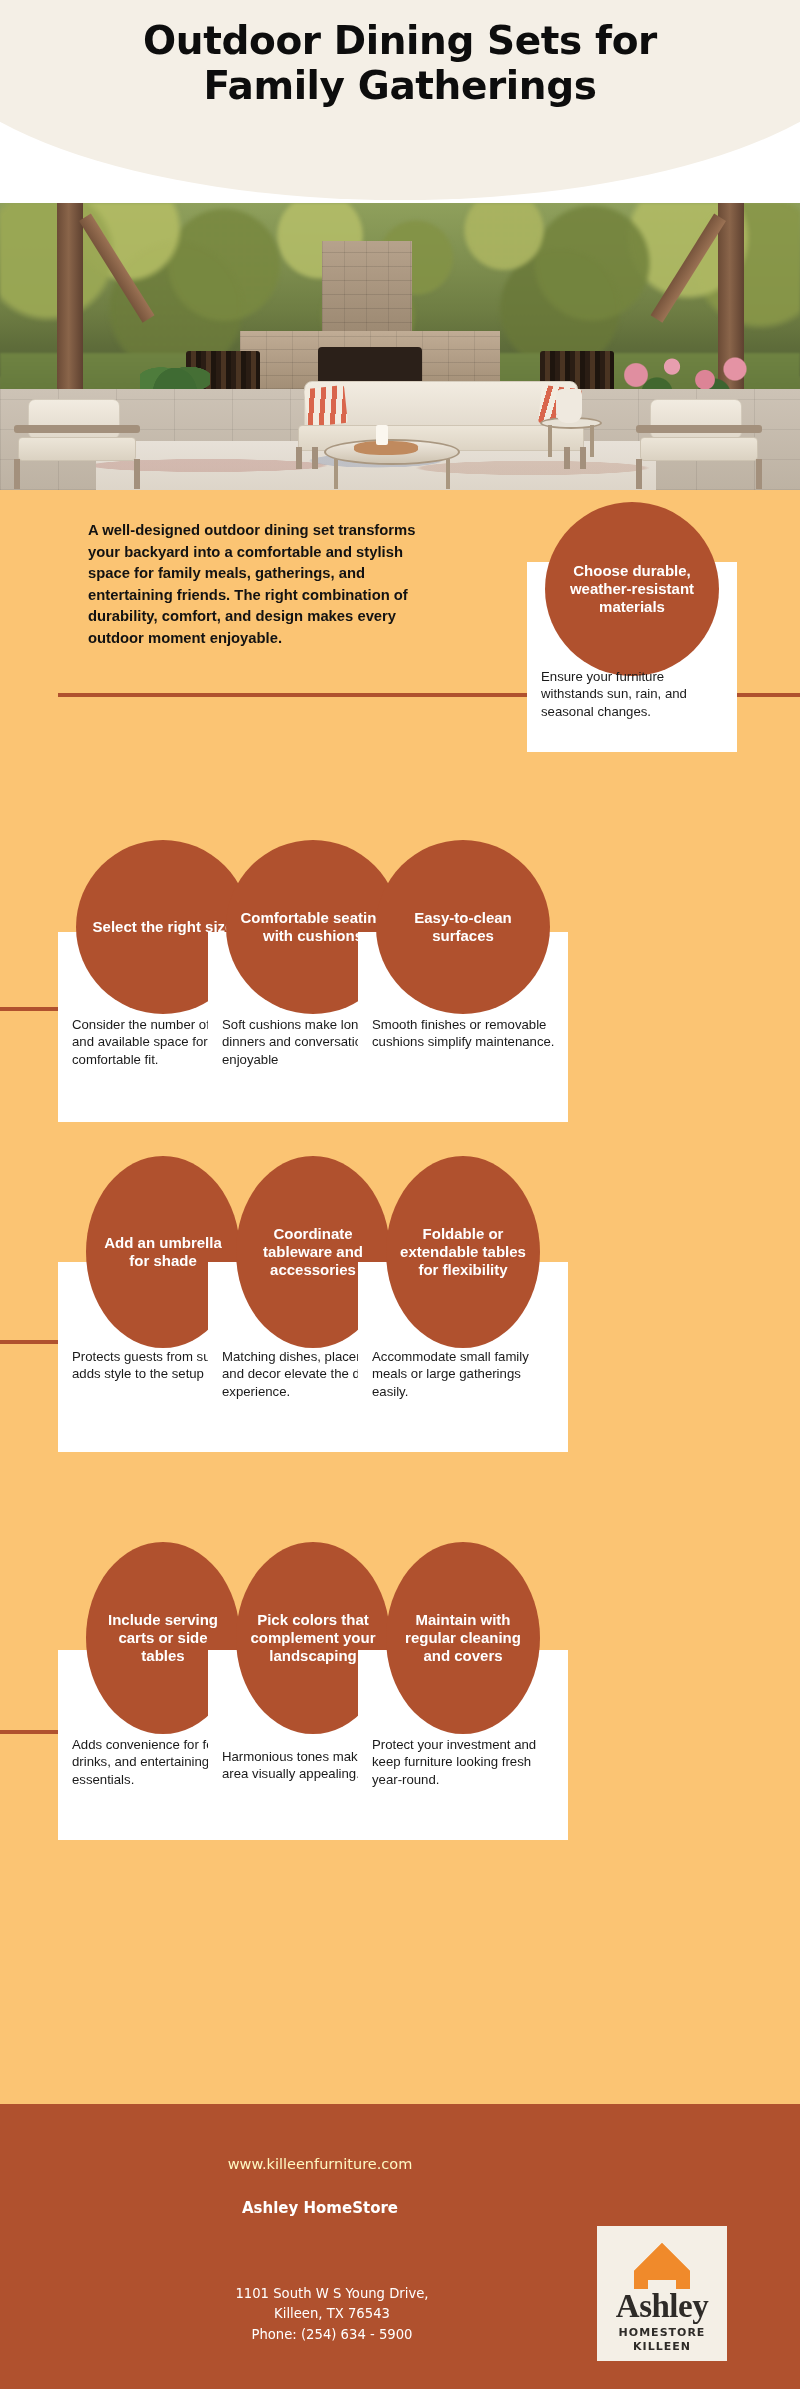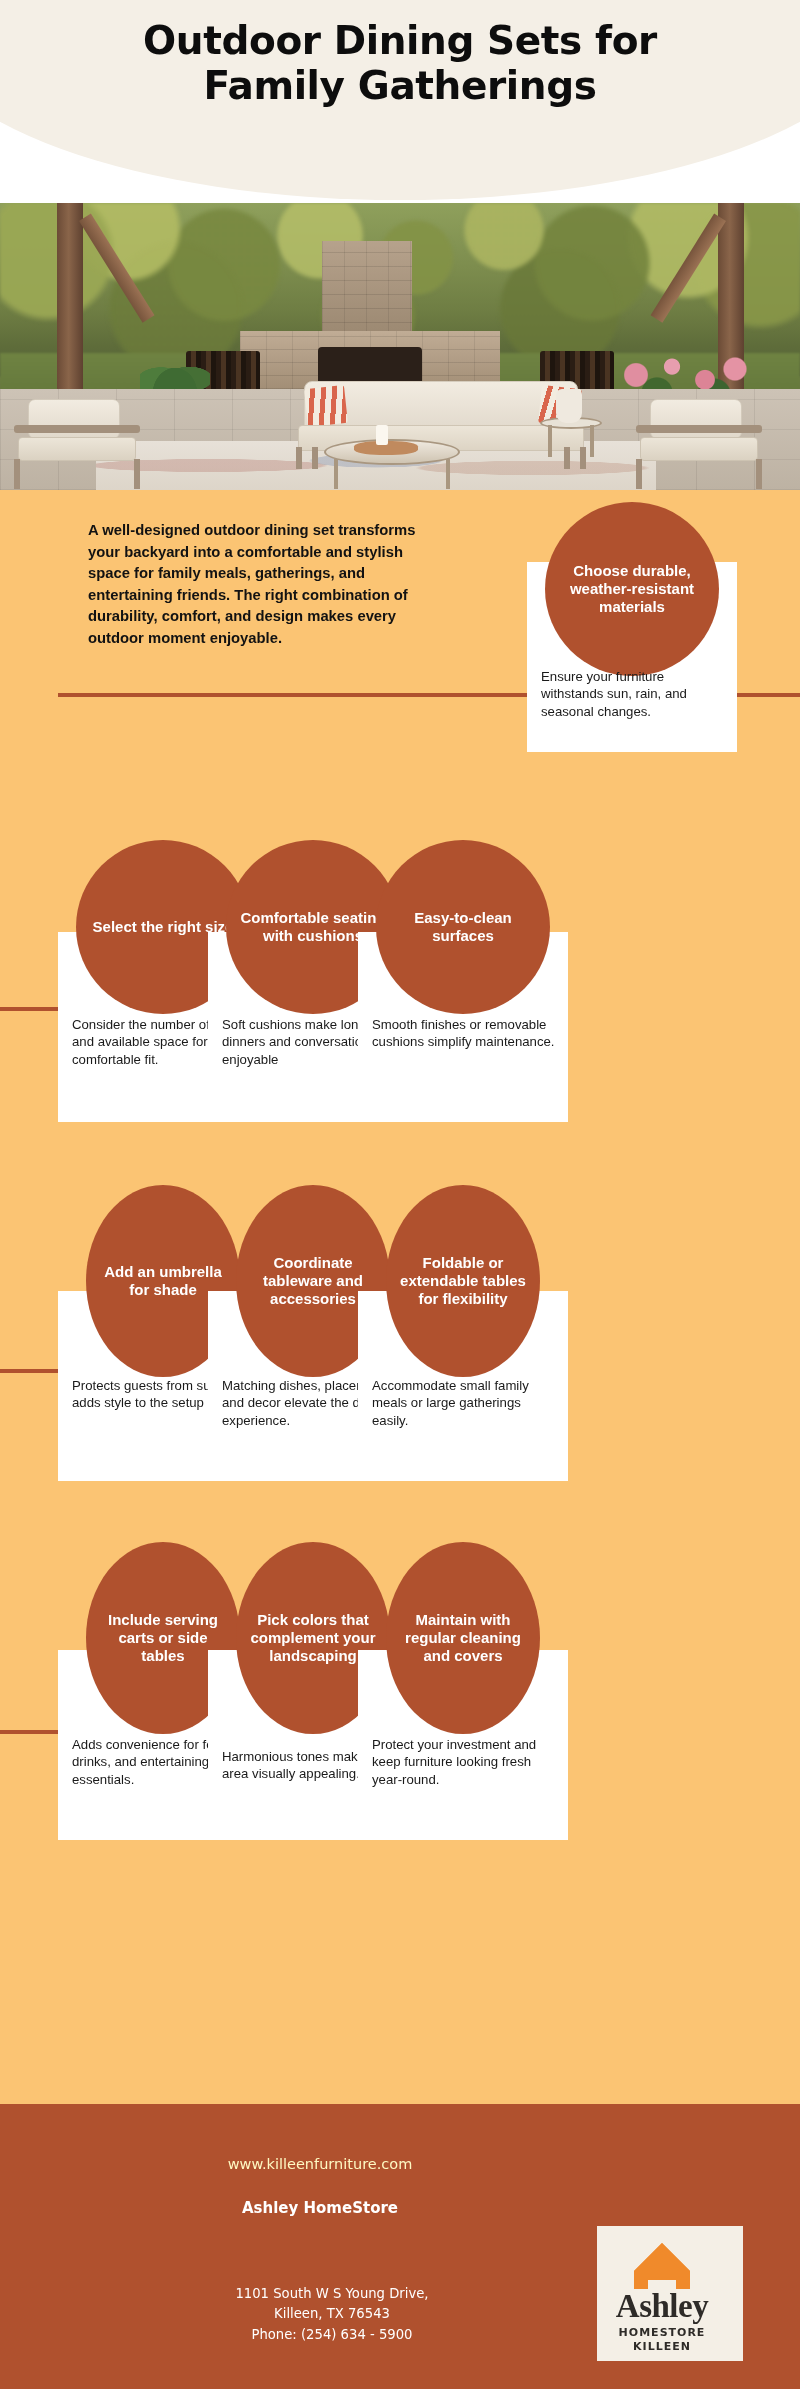--- a/index.html
+++ b/index.html
@@ -282,21 +282,21 @@
   }
 
   
   .row {
     position: absolute;
     left: 0;
     width: 800px;
   }
   .row.r1 { top: 0px;   height: 330px; }
   .row.r2 { top: 350px; height: 330px; }
-  .row.r3 { top: 693px; height: 330px; }
+  .row.r3 { top: 664px; height: 330px; }
   .row.r4 { top: 1050px;height: 330px; }
 
   .row-rule {
     position: absolute;
     height: 4px;
     background: #b0512e;
   }
 
   .card {
     position: absolute;
@@ -363,21 +363,21 @@
     color: #ffffff;
     font-size: 13.2px;
     line-height: 1.55;
     font-family: "DejaVu Sans", sans-serif;
   }
   .footer-addr span { display: block; margin-left: 44px; }
 
   .logo {
     position: absolute;
     left: 597px; top: 2226px;
-    width: 146px; height: 135px;
+    width: 130px; height: 135px;
     background: #f4efe6;
     z-index: 40;
     padding-left: 44px;
   }
   .logo-house {
     position: absolute;
     left: 33px; top: 14px;
     width: 64px; height: 52px;
   }
   .logo-house svg { display: block; }

